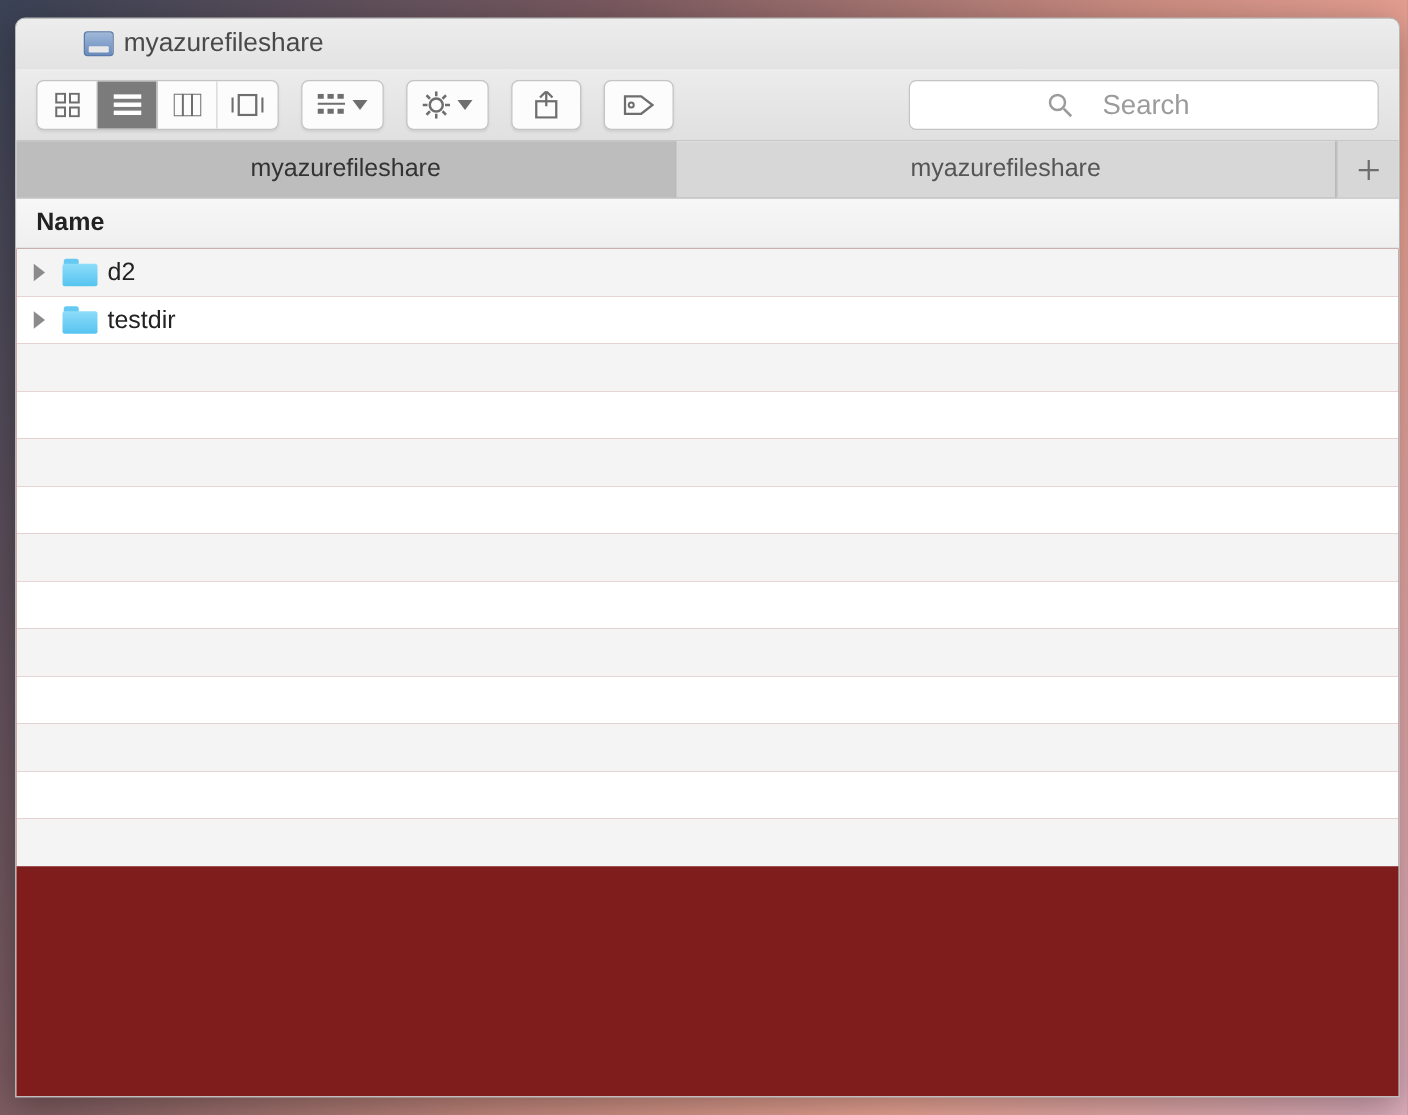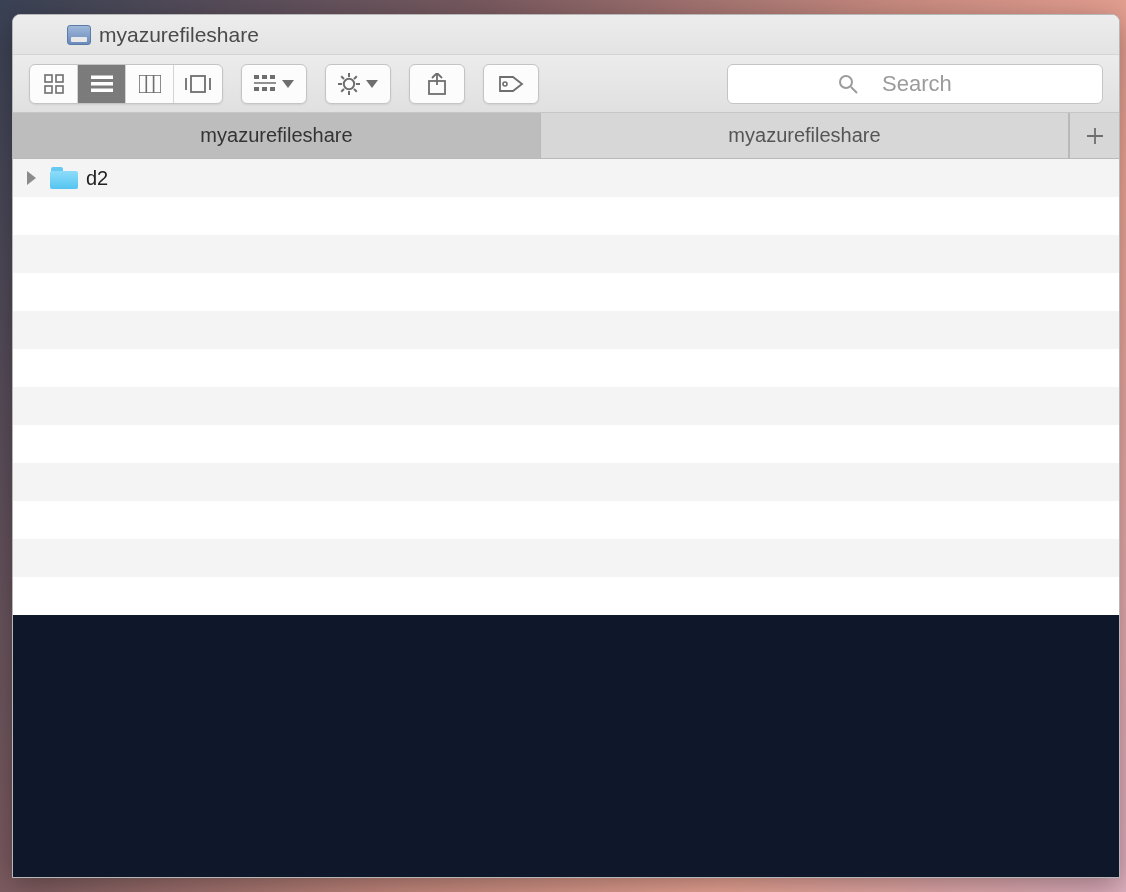--- a/index.html
+++ b/index.html
@@ -132,21 +132,21 @@
     display: flex;
     align-items: center;
     padding-left: 16px;
     font-size: 20px;
     font-weight: 600;
     color: #222;
   }
   .file-list {
     flex: 1;
     overflow-y: auto;
-    background: #0f172a;
+    background: #7f1d1d;
     text-align: right;
   }
   .row {
     height: 38px;
     display: flex;
     align-items: center;
     padding-left: 14px;
     gap: 8px;
     font-size: 20px;
     color: #222;
@@ -304,27 +304,35 @@
         <span>myazurefileshare</span>
       </div>
       <div class="tab-plus">
         <svg width="18" height="18">
           <line x1="9" y1="1" x2="9" y2="17" stroke="#6e6e6e" stroke-width="1.8"></line>
           <line x1="1" y1="9" x2="17" y2="9" stroke="#6e6e6e" stroke-width="1.8"></line>
         </svg>
       </div>
     </div>
 
+    <div class="column-header">
+      <span>Name</span>
+    </div>
 
     <div class="file-list" id="file-list">
         <div class="row">
           <div class="disclosure"></div>
           <div class="folder-ico"></div>
           <span>d2</span>
         </div>
+        <div class="row">
+          <div class="disclosure"></div>
+          <div class="folder-ico"></div>
+          <span>testdir</span>
+        </div>
         <div class="row"></div>
         <div class="row"></div>
         <div class="row"></div>
         <div class="row"></div>
         <div class="row"></div>
         <div class="row"></div>
         <div class="row"></div>
         <div class="row"></div>
         <div class="row"></div>
         <div class="row"></div>

